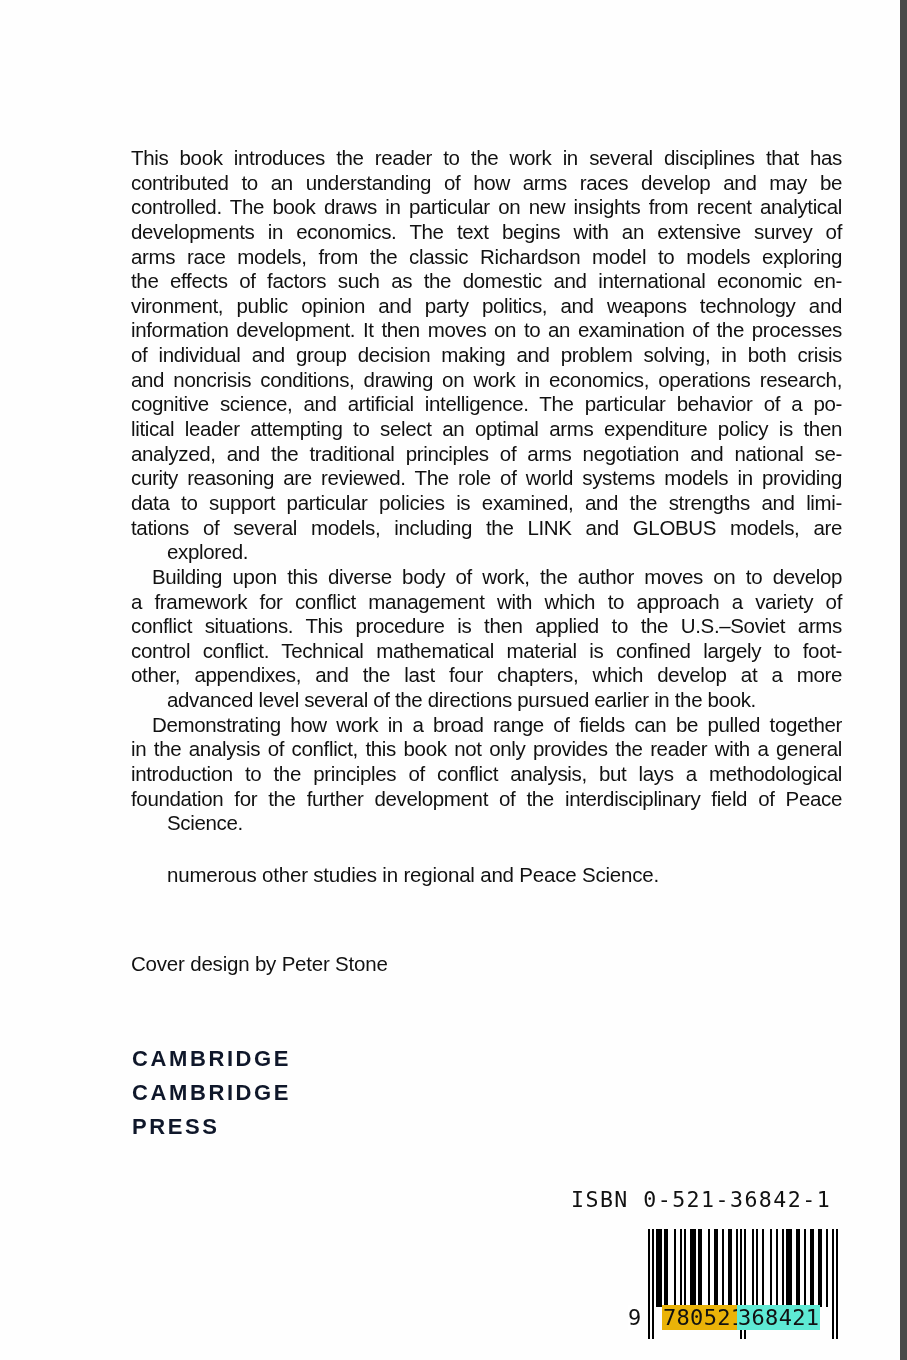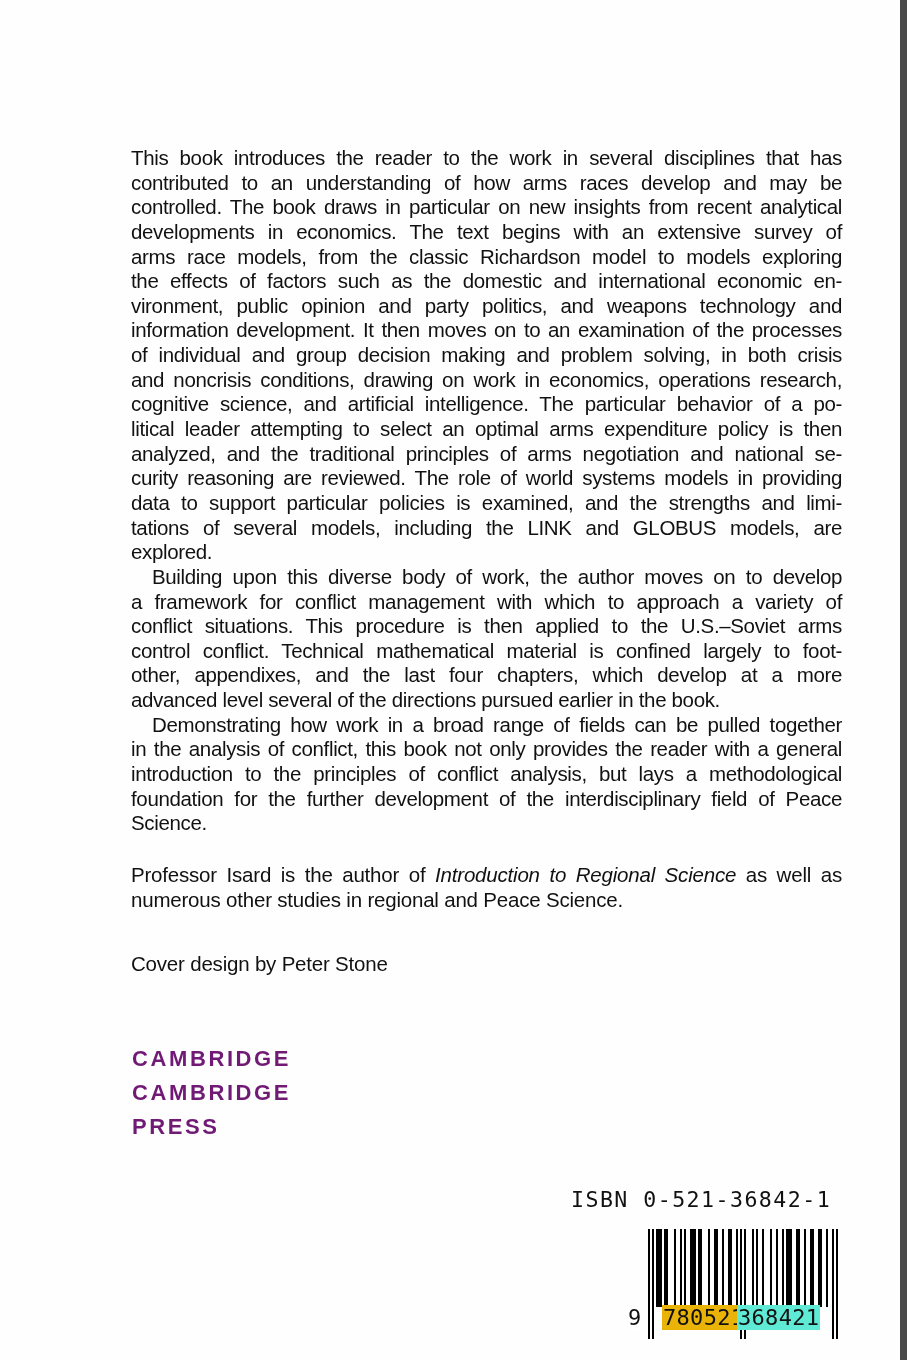--- a/index.html
+++ b/index.html
@@ -41,20 +41,21 @@
       line-height: 24.65px;
       font-size: 20.5px;
       white-space: nowrap;
       text-align: justify;
       text-align-last: justify;
       letter-spacing: -0.35px;
       word-spacing: 0px;
     }
     .line.last {
       text-align-last: left;
+      margin-left: 36px;
     }
     .line.indent {
       padding-left: 21px;
     }
     .author-note {
       position: absolute;
       left: 131px;
       top: 863px;
       width: 711px;
     }
@@ -71,21 +72,21 @@
       white-space: nowrap;
     }
     .publisher {
       position: absolute;
       left: 132px;
       top: 1044px;
       font-family: "Liberation Sans", sans-serif;
       font-weight: bold;
       font-size: 22px;
       letter-spacing: 2.6px;
-      color: #701a75;
+      color: #0f172a;
     }
     .publisher span {
       display: block;
       height: 34px;
       line-height: 30px;
     }
     .isbn {
       position: absolute;
       left: 571px;
       top: 1187px;
@@ -171,21 +172,20 @@
     <span class="line">other, appendixes, and the last four chapters, which develop at a more</span>
     <span class="line last">advanced level several of the directions pursued earlier in the book.</span>
     <span class="line indent">Demonstrating how work in a broad range of fields can be pulled together</span>
     <span class="line">in the analysis of conflict, this book not only provides the reader with a general</span>
     <span class="line">introduction to the principles of conflict analysis, but lays a methodological</span>
     <span class="line">foundation for the further development of the interdisciplinary field of Peace</span>
     <span class="line last">Science.</span>
   </div>
 
   <div class="author-note">
-    <span class="line"><span>Professor Isard is the author of </span><i>Introduction to Regional Science</i><span> as well as</span></span>
     <span class="line last">numerous other studies in regional and Peace Science.</span>
   </div>
 
   <div class="credit">Cover design by Peter Stone</div>
 
   <div class="publisher">
     <span>CAMBRIDGE</span>
     <span>CAMBRIDGE</span>
     <span>PRESS</span>
   </div>

